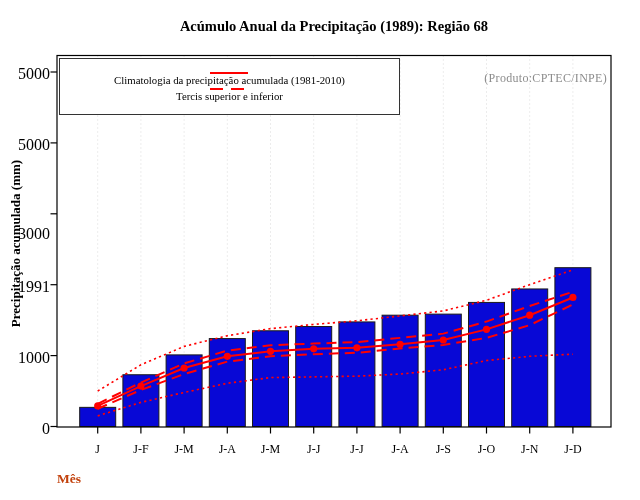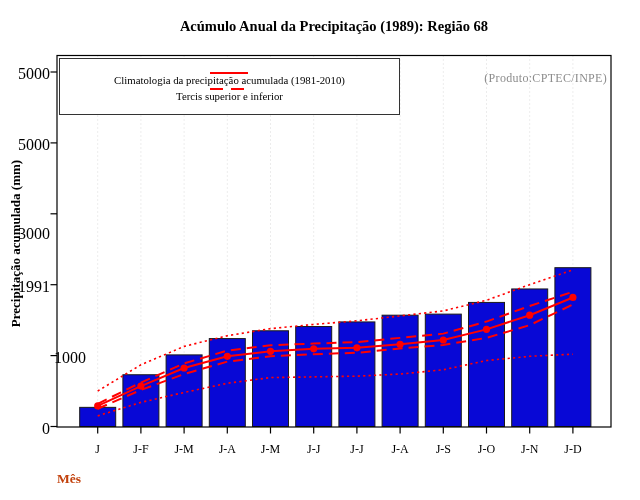--- a/index.html
+++ b/index.html
@@ -114,21 +114,21 @@
     <div class="lg-row">
       <span class="lg-line solid"></span>
       <span class="lg-label">Climatologia da precipitação acumulada (1981-2010)</span>
     </div>
     <div class="lg-row">
       <span class="lg-line dashed"></span>
       <span class="lg-label">Tercis superior e inferior</span>
     </div>
   </div>
 <div class="ytick" style="top: 419.5px;">0</div>
-    <div class="ytick" style="top: 348.6px; padding-left: 36px;">1000</div>
+    <div class="ytick" style="top: 348.6px;">1000</div>
     <div class="ytick" style="top: 277.7px;">1991</div>
     <div class="ytick" style="top: 206.8px; margin-top: 18px;">3000</div>
     <div class="ytick" style="top: 135.9px;">5000</div>
     <div class="ytick" style="top: 65px;">5000</div>
     <div class="xtick" style="left: 76.7px;">J</div>
     <div class="xtick" style="left: 119.9px;">J-F</div>
     <div class="xtick" style="left: 163.1px;">J-M</div>
     <div class="xtick" style="left: 206.3px;">J-A</div>
     <div class="xtick" style="left: 249.5px;">J-M</div>
     <div class="xtick" style="left: 292.7px;">J-J</div>

